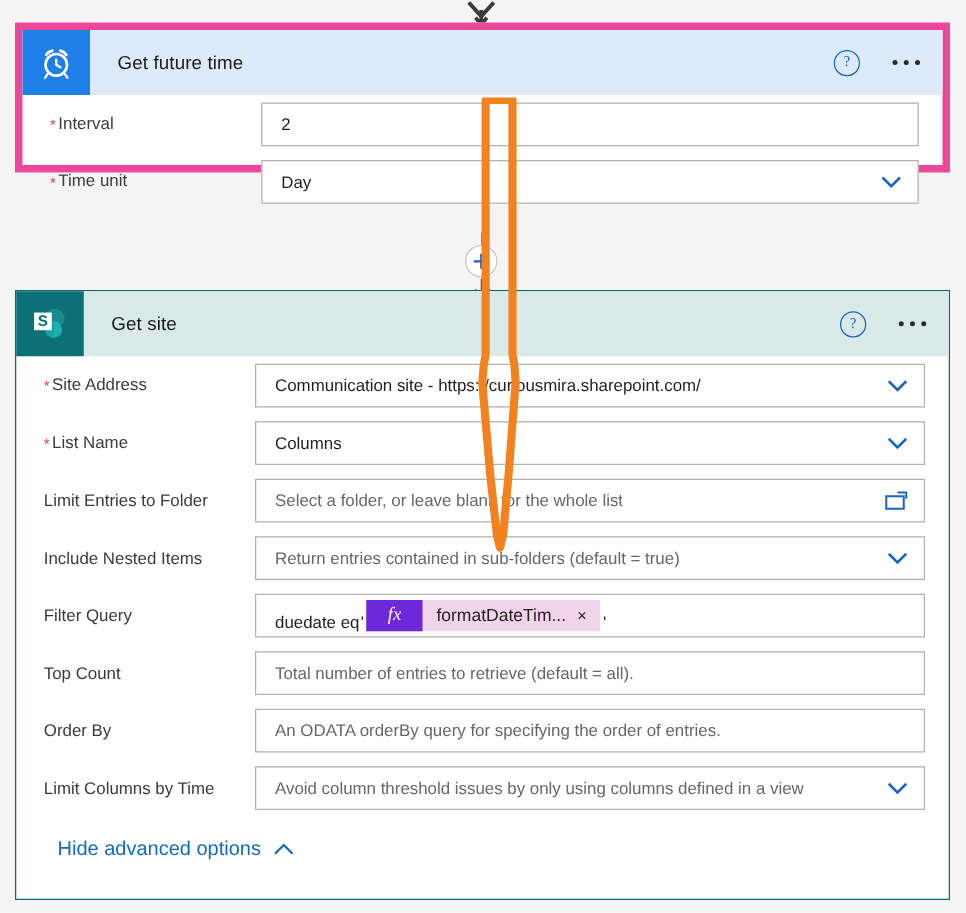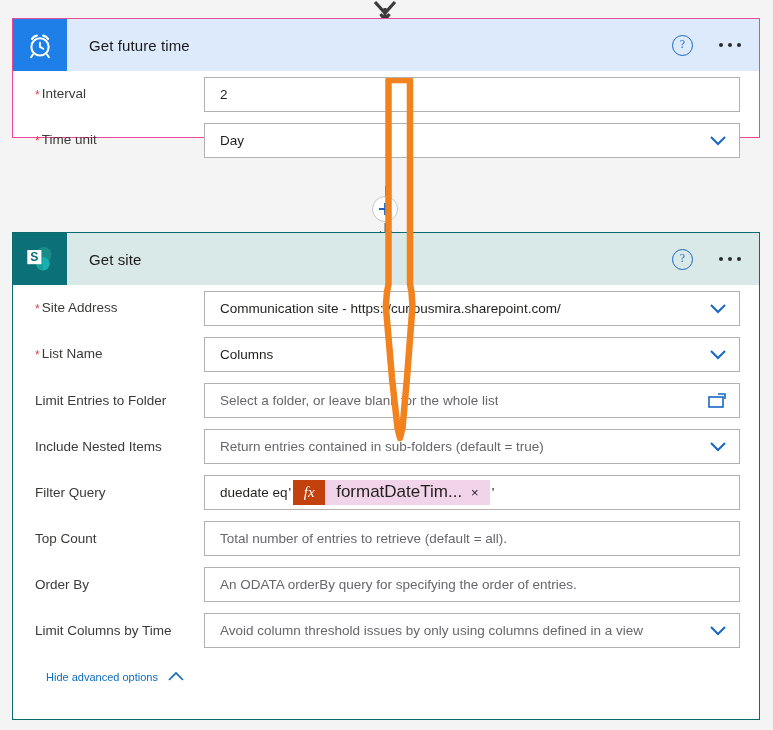--- a/index.html
+++ b/index.html
@@ -63,21 +63,21 @@
   .card {
     position: absolute;
     background: #ffffff;
     box-sizing: border-box;
   }
   #card-future {
     left: 12px;
     top: 18px;
     width: 748px;
     height: 120px;
-    border: 1px solid #ec4899;
+    border: 6px solid #ec4899;
   }
   #card-items {
     left: 12px;
     top: 232px;
     width: 748px;
     height: 488px;
     border: 1px solid #0b6a6f;
   }
 
   .card-header {
@@ -193,69 +193,69 @@
     position: absolute;
     right: 12px;
     top: 8px;
     width: 20px;
     height: 18px;
   }
 
   
   .token-line {
     display: flex;
-    align-items: center;
+    align-items: flex-end;
     padding-left: 15px;
     font-size: 13.5px;
     color: #201f1e;
     white-space: nowrap;
   }
   .token {
     display: inline-flex;
     align-items: center;
     background: #f2d4ea;
     height: 25px;
     margin: 0 1px;
   }
   .token-fx {
-    width: 32px;
+    width: 45px;
     height: 25px;
-    background: #c2410c;
+    background: #6d28d9;
     color: #ffffff;
     font-style: italic;
     font-family: "Liberation Serif", serif;
     font-size: 15px;
     display: flex;
     align-items: center;
     justify-content: center;
   }
   .token-label {
     padding: 0 9px 0 11px;
-    font-size: 17px;
+    font-size: 14px;
     color: #201f1e;
   }
   .token-x {
     padding-right: 11px;
     font-size: 13px;
     color: #201f1e;
     cursor: pointer;
   }
   .q { padding: 0 1px; }
 
   
   .adv {
     display: flex;
     align-items: center;
     gap: 9px;
     padding-left: 33px;
     margin-top: 18px;
   }
   .adv span {
     color: #0f6cbd;
-    font-size: 11px;
+    font-size: 16px;
   }
   .adv svg { display: block; }
 
   
   #orange-arrow {
     position: absolute;
     left: 366px;
     top: 78px;
     width: 70px;
     height: 440px;

